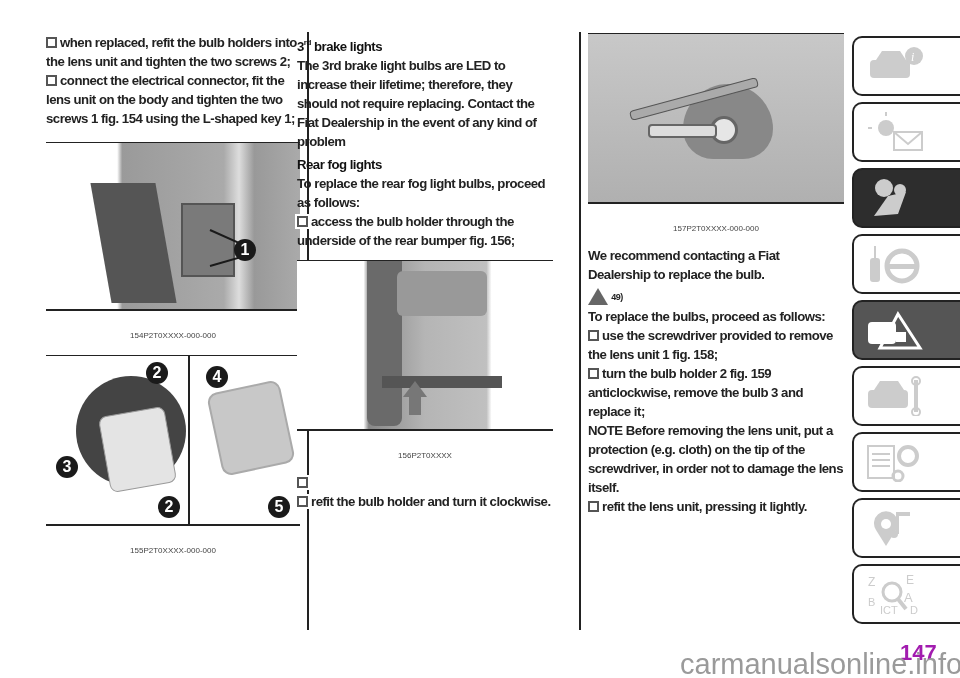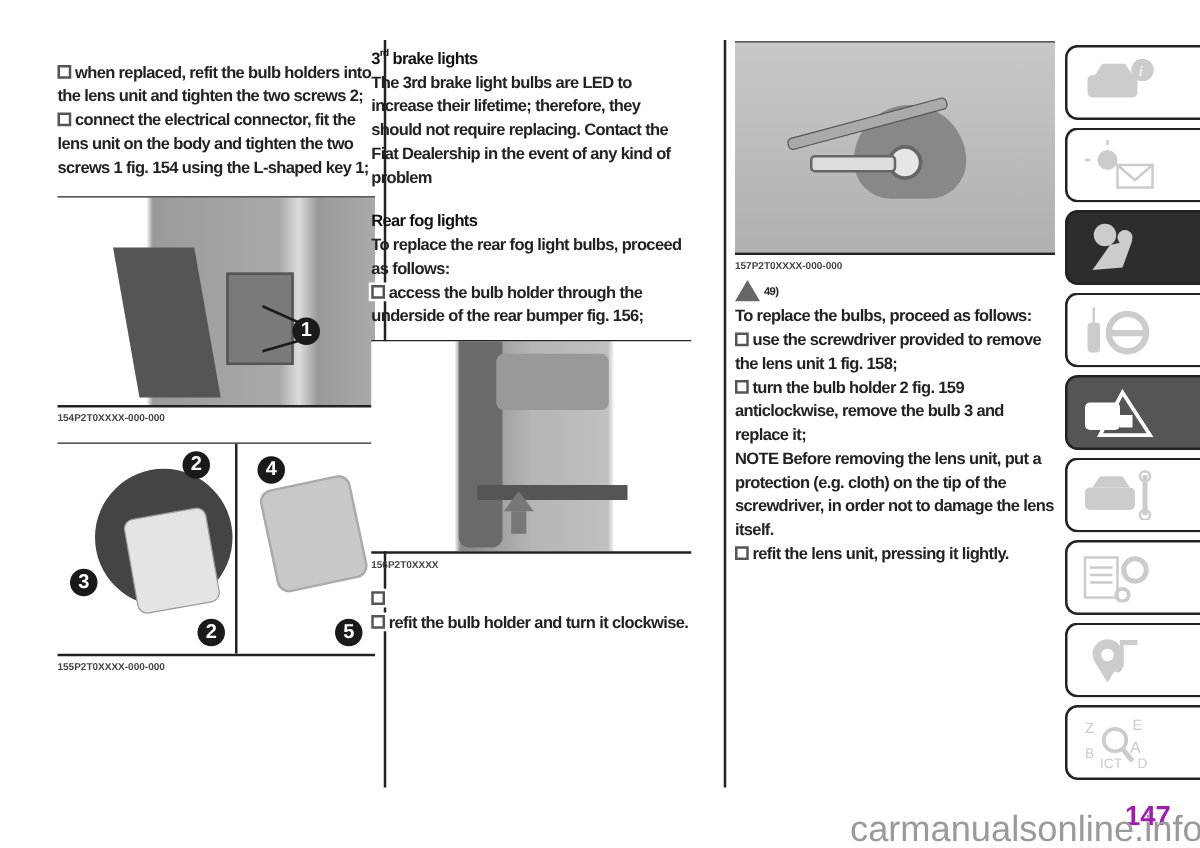--- a/index.html
+++ b/index.html
@@ -8,39 +8,39 @@
   .col{position:absolute;top:0;}
   .col1{left:46px;width:254px;}
   .col2{left:297px;width:256px;}
   .col3{left:588px;width:256px;}
   .vdiv{position:absolute;top:32px;width:2px;background:#222;}
   p.t{margin:0;font-size:13.2px;line-height:19px;font-weight:bold;letter-spacing:-0.5px;color:#222;}
   p.h{margin:0;font-size:13.2px;line-height:19px;font-weight:bold;letter-spacing:-0.5px;color:#111;}
   .bullet{display:inline-block;width:11px;height:11px;border:2px solid #555;background:#fff;
           box-shadow:0 0 0 2px #fff;margin-right:3px;vertical-align:-1px;box-sizing:border-box;}
   .fig{position:relative;background:#d0d0d0;border-top:1px solid #222;border-bottom:2px solid #222;overflow:hidden;}
-  .figcap{display:flex;justify-content:flex-start;font-size:8px;font-weight:bold;color:#444;margin-top:4px;height:12px;}
+  .figcap{display:flex;justify-content:center;font-size:8px;font-weight:normal;color:#444;margin-top:20px;height:12px;}
   .sup{font-size:8px;vertical-align:6px;}
   .callout{position:absolute;width:22px;height:22px;border-radius:50%;background:#1a1a1a;color:#fff;
            font-weight:bold;font-size:16px;line-height:22px;text-align:center;}
   .leader{position:absolute;height:2px;background:#1a1a1a;transform-origin:0 50%;}
   .tabs{position:absolute;left:852px;top:36px;width:108px;}
   .tab{height:60px;margin-bottom:6px;border:2px solid #222;border-right:none;border-radius:10px 0 0 10px;
        background:#fff;display:flex;align-items:center;padding-left:12px;box-sizing:border-box;}
   .tab.dark{background:#555;}
   .tab.active{background:#2d2d2d;}
   .warn{display:inline-block;width:0;height:0;border-left:10px solid transparent;border-right:10px solid transparent;
         border-bottom:17px solid #666;vertical-align:middle;}
   .watermark{position:absolute;left:680px;top:648px;font-size:29px;color:#9a9a9a;font-family:"Liberation Sans",sans-serif;}
   .pagenum{position:absolute;left:900px;top:640px;font-size:22px;font-weight:bold;color:#a21caf;}
 </style>
 </head>
 <body>
 
-<div class="col col1" style="top:48px;">
+<div class="col col1" style="top:33px;">
   <p class="t"><span class="bullet"></span><span>when replaced, refit the bulb holders into the lens unit and tighten the two screws 2;</span></p>
   <p class="t"><span class="bullet"></span><span>connect the electrical connector, fit the lens unit on the body and tighten the two screws 1 fig. 154 using the L-shaped key 1;</span></p>
 
   <div class="fig" style="margin-top:14px;height:166px;background:linear-gradient(90deg,#fff 0%,#fff 28%,#9a9a9a 30%,#aaa 70%,#ddd 76%,#999 82%,#aaa 100%);">
     <div style="position:absolute;left:55px;top:40px;width:65px;height:120px;background:#555;transform:skewX(10deg);"></div>
     <div style="position:absolute;left:135px;top:60px;width:50px;height:70px;background:#7a7a7a;border:2px solid #555;"></div>
     <div class="leader" style="left:164px;top:86px;width:45px;transform:rotate(24deg);"></div>
     <div class="leader" style="left:164px;top:122px;width:45px;transform:rotate(-16deg);"></div>
     <div class="callout" style="left:188px;top:96px;">1</div>
   </div>
@@ -64,21 +64,21 @@
     <span>155</span>
     <span>P2T0XXXX-000-000</span>
   </div>
 </div>
 
 <div class="vdiv" style="left:307px;height:598px;"></div>
 
 <div class="col col2" style="top:33px;">
   <p class="h"><span>3</span><span class="sup">rd</span><span> brake lights</span></p>
   <p class="t">The 3rd brake light bulbs are LED to increase their lifetime; therefore, they should not require replacing. Contact the Fiat Dealership in the event of any kind of problem</p>
-  <p class="h" style="margin-top:16px;">Rear fog lights</p>
+  <p class="h" style="margin-top:4px;">Rear fog lights</p>
   <p class="t">To replace the rear fog light bulbs, proceed as follows:</p>
   <p class="t"><span class="bullet"></span><span>access the bulb holder through the underside of the rear bumper fig. 156;</span></p>
 
   <div class="fig" style="margin-top:10px;height:168px;background:linear-gradient(90deg,#fff 0%,#fff 26%,#888 28%,#b5b5b5 50%,#c0c0c0 74%,#fff 76%);">
     <div style="position:absolute;left:70px;top:0;width:35px;height:165px;background:#6a6a6a;border-radius:0 0 8px 8px;"></div>
     <div style="position:absolute;left:100px;top:10px;width:90px;height:45px;background:#999;border-radius:6px;"></div>
     <div style="position:absolute;left:85px;top:115px;width:120px;height:12px;background:#555;"></div>
     <div style="position:absolute;left:106px;top:120px;width:0;height:0;border-left:12px solid transparent;border-right:12px solid transparent;border-bottom:16px solid #777;"></div>
     <div style="position:absolute;left:112px;top:136px;width:12px;height:18px;background:#777;"></div>
   </div>
@@ -98,20 +98,21 @@
     <div style="position:absolute;left:95px;top:50px;width:90px;height:75px;background:#888;border-radius:45px 45px 30px 30px;"></div>
     <div style="position:absolute;left:122px;top:82px;width:22px;height:22px;border-radius:50%;background:#e6e6e6;border:3px solid #666;"></div>
     <div style="position:absolute;left:60px;top:90px;width:65px;height:10px;background:#ddd;border:2px solid #666;border-radius:4px;"></div>
     <div style="position:absolute;left:40px;top:60px;width:130px;height:8px;background:#aaa;border:1px solid #555;border-radius:4px;transform:rotate(-15deg);"></div>
   </div>
   <div class="figcap">
     <span>157</span>
     <span>P2T0XXXX-000-000</span>
   </div>
 
+  <p class="t" style="margin-top:10px;">We recommend contacting a Fiat Dealership to replace the bulb.</p>
   <p class="t" style="margin-top:2px;"><span class="warn"></span> <span style="font-size:9px;text-align:center;">49)</span></p>
   <p class="t">To replace the bulbs, proceed as follows:</p>
   <p class="t"><span class="bullet"></span><span>use the screwdriver provided to remove the lens unit 1 fig. 158;</span></p>
   <p class="t"><span class="bullet"></span><span>turn the bulb holder 2 fig. 159 anticlockwise, remove the bulb 3 and replace it;</span></p>
   <p class="t">NOTE Before removing the lens unit, put a protection (e.g. cloth) on the tip of the screwdriver, in order not to damage the lens itself.</p>
   <p class="t"><span class="bullet"></span><span>refit the lens unit, pressing it lightly.</span></p>
 </div>
 
 <div class="tabs">
   <div class="tab">

